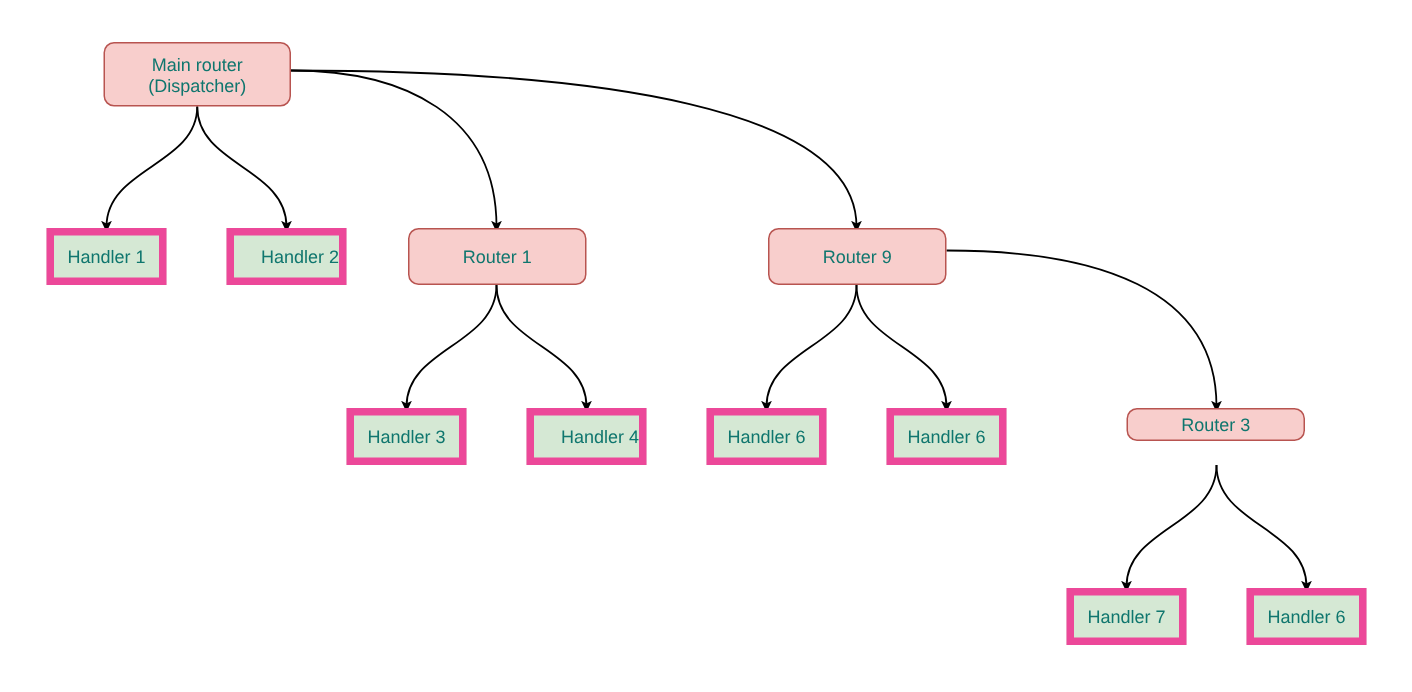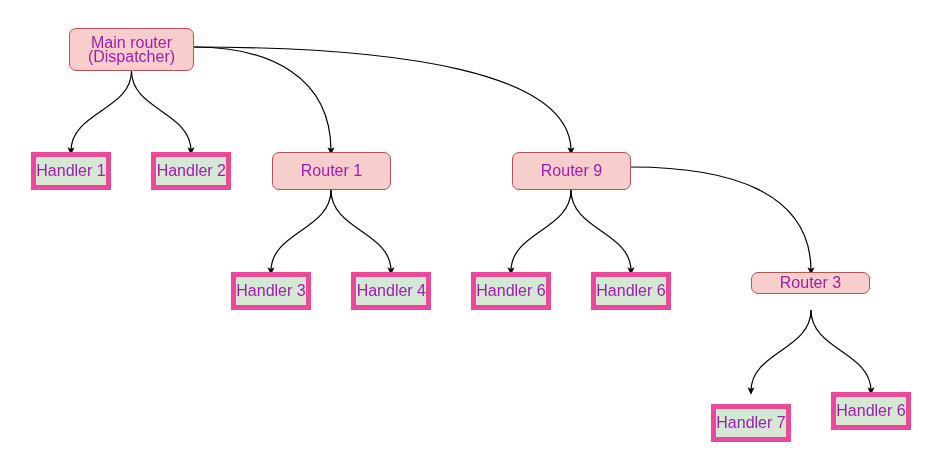--- a/index.html
+++ b/index.html
@@ -24,23 +24,23 @@
     width: 941px;
     height: 461px;
   }
   .node {
     position: absolute;
     box-sizing: border-box;
     display: flex;
     align-items: center;
     justify-content: center;
     text-align: center;
-    font-size: 16px;
+    font-size: 12px;
     line-height: 14px;
-    color: #a21caf;
+    color: #0f766e;
     z-index: 2;
   }
   .node-label {
     display: block;
     white-space: pre-line;
   }
   .node-router {
     background: #f8cecc;
     border: 1px solid #b85450;
     border-radius: 7px;
@@ -102,21 +102,21 @@
       </div>
       <div class="node node-handler" style="left: 471px; top: 272px; width: 80px; height: 38px;">
         <span class="node-label">Handler 6</span>
       </div>
       <div class="node node-handler" style="left: 591px; top: 272px; width: 80px; height: 38px;">
         <span class="node-label">Handler 6</span>
       </div>
       <div class="node node-router" style="left: 751px; top: 272px; width: 119px; height: 22px;">
         <span class="node-label">Router 3</span>
       </div>
-      <div class="node node-handler" style="left: 711px; top: 392px; width: 80px; height: 38px; margin-top: 12px;">
+      <div class="node node-handler" style="left: 711px; top: 392px; width: 80px; height: 38px;">
         <span class="node-label">Handler 7</span>
       </div>
       <div class="node node-handler" style="left: 831px; top: 392px; width: 80px; height: 38px;">
         <span class="node-label">Handler 6</span>
       </div>
     </div>
 
 </div>
 
 </body></html>

